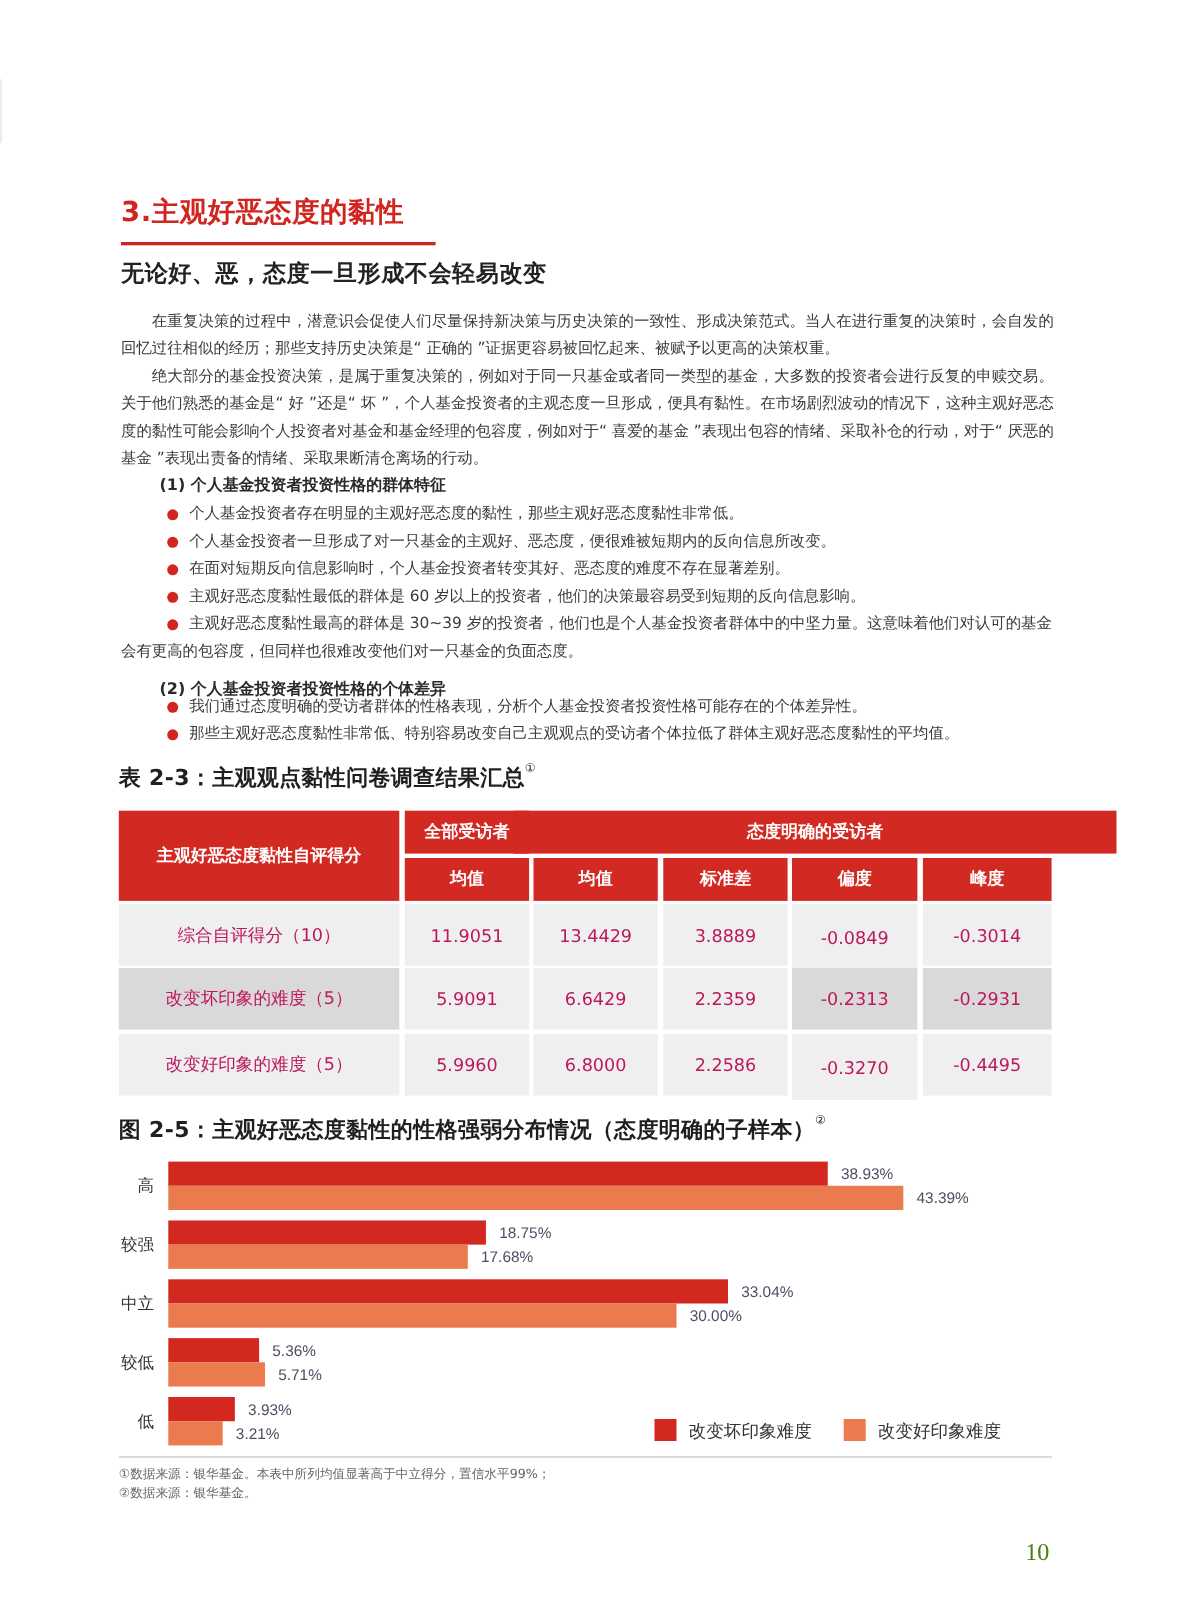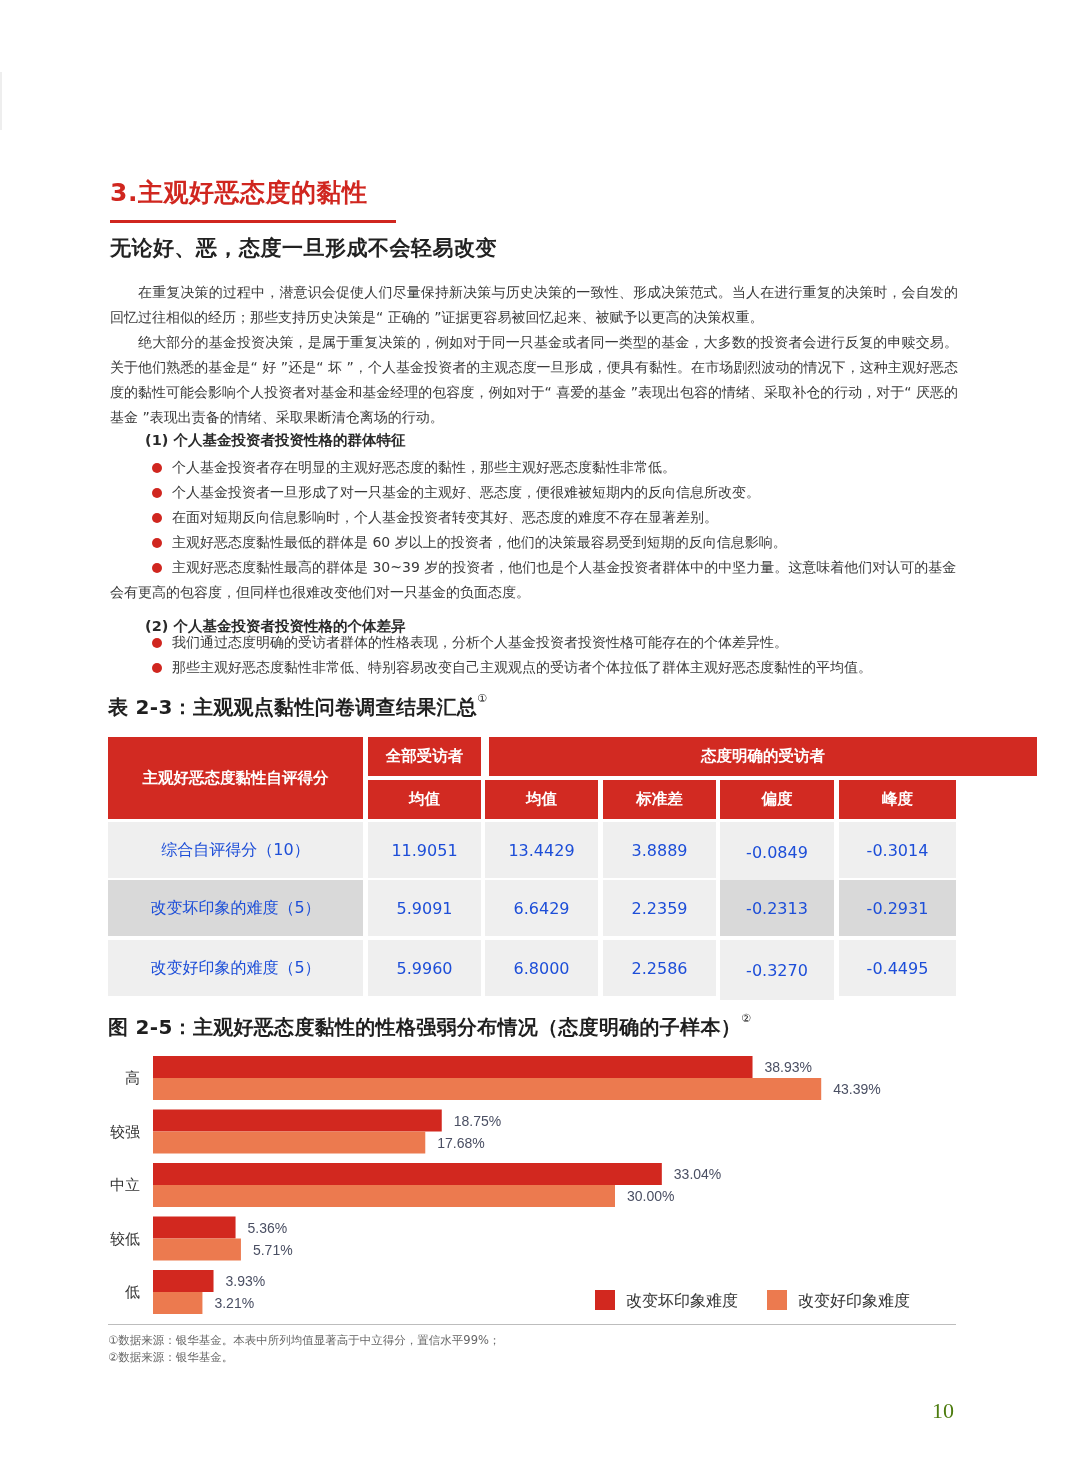--- a/index.html
+++ b/index.html
@@ -16,21 +16,21 @@
   .bullets { position: absolute; left: 110px; width: 848px; margin: 0; padding: 0; list-style: none; font-size: 14px; line-height: 25px; color: #3a3a3a; }
   .bullets li { position: relative; padding-left: 62px; text-indent: 0; }
   .bullets li.wrap { padding-left: 0; text-indent: 62px; }
   .bullets li .dot { position: absolute; left: 42px; top: 8px; width: 10px; height: 10px; border-radius: 50%; background: #d0261f; text-indent: 0; }
   .cap { position: absolute; left: 108px; font-size: 20px; font-weight: bold; color: #1f1f1f; letter-spacing: 0.3px; }
   .cap sup { font-size: 11px; font-weight: normal; vertical-align: top; position: relative; top: -2px; }
   
   .tbl { position: absolute; left: 108px; top: 737px; width: 848px; height: 259px; }
   .cell { position: absolute; display: flex; align-items: center; justify-content: center; font-size: 15px; box-sizing: border-box; }
   .hcell { background: #d22a22; color: #ffffff; font-weight: bold; font-size: 15.5px; }
-  .dcell { color: #1d4ed8; font-size: 16px; }
+  .dcell { color: #be185d; font-size: 16px; }
   .rowA { background: #efefef; }
   .rowB { background: #d9d9d9; }
   
   #chart { position: absolute; left: 100px; top: 1050px; width: 870px; height: 270px; }
   .chart-sep { position: absolute; left: 108px; top: 1324px; width: 848px; height: 1px; background: #bdbdbd; }
   .foot { position: absolute; left: 108px; font-size: 11.5px; color: #666666; }
   .page-no { position: absolute; left: 932px; top: 1398px; font-family: "Liberation Serif", "DejaVu Serif", serif; font-size: 22px; color: #4d7c0f; }
 </style>
 </head>
 <body>
@@ -59,21 +59,21 @@
 <ul class="bullets" style="top:630px;">
   <li><span class="dot"></span><span>我们通过态度明确的受访者群体的性格表现，分析个人基金投资者投资性格可能存在的个体差异性。</span></li>
   <li><span class="dot"></span><span>那些主观好恶态度黏性非常低、特别容易改变自己主观观点的受访者个体拉低了群体主观好恶态度黏性的平均值。</span></li>
 </ul>
 
 <div class="cap" style="top:694px;"><span>表 2-3：主观观点黏性问卷调查结果汇总</span><sup>①</sup></div>
 
 <div class="tbl">
   <div class="cell hcell" style="left:0;top:0;width:255px;height:82px;">主观好恶态度黏性自评得分</div>
   <div class="cell hcell" style="left:260px;top:0;width:113px;height:39px;">全部受访者</div>
-  <div class="cell hcell" style="left:381px;top:0;width:548px;height:39px;">态度明确的受访者</div>
+  <div class="cell hcell" style="left:359px;top:0;width:548px;height:39px;">态度明确的受访者</div>
   <div class="cell hcell" style="left:260px;top:43px;width:113px;height:39px;">均值</div>
   <div class="cell hcell" style="left:377px;top:43px;width:113px;height:39px;">均值</div>
   <div class="cell hcell" style="left:495px;top:43px;width:113px;height:39px;">标准差</div>
   <div class="cell hcell" style="left:612px;top:43px;width:114px;height:39px;">偏度</div>
   <div class="cell hcell" style="left:731px;top:43px;width:117px;height:39px;">峰度</div>
 
   <div class="cell dcell rowA" style="left:0;top:85px;width:255px;height:56px;">综合自评得分（10）</div>
   <div class="cell dcell rowA" style="left:260px;top:85px;width:113px;height:56px;">11.9051</div>
   <div class="cell dcell rowA" style="left:377px;top:85px;width:113px;height:56px;">13.4429</div>
   <div class="cell dcell rowA" style="left:495px;top:85px;width:113px;height:56px;">3.8889</div>

